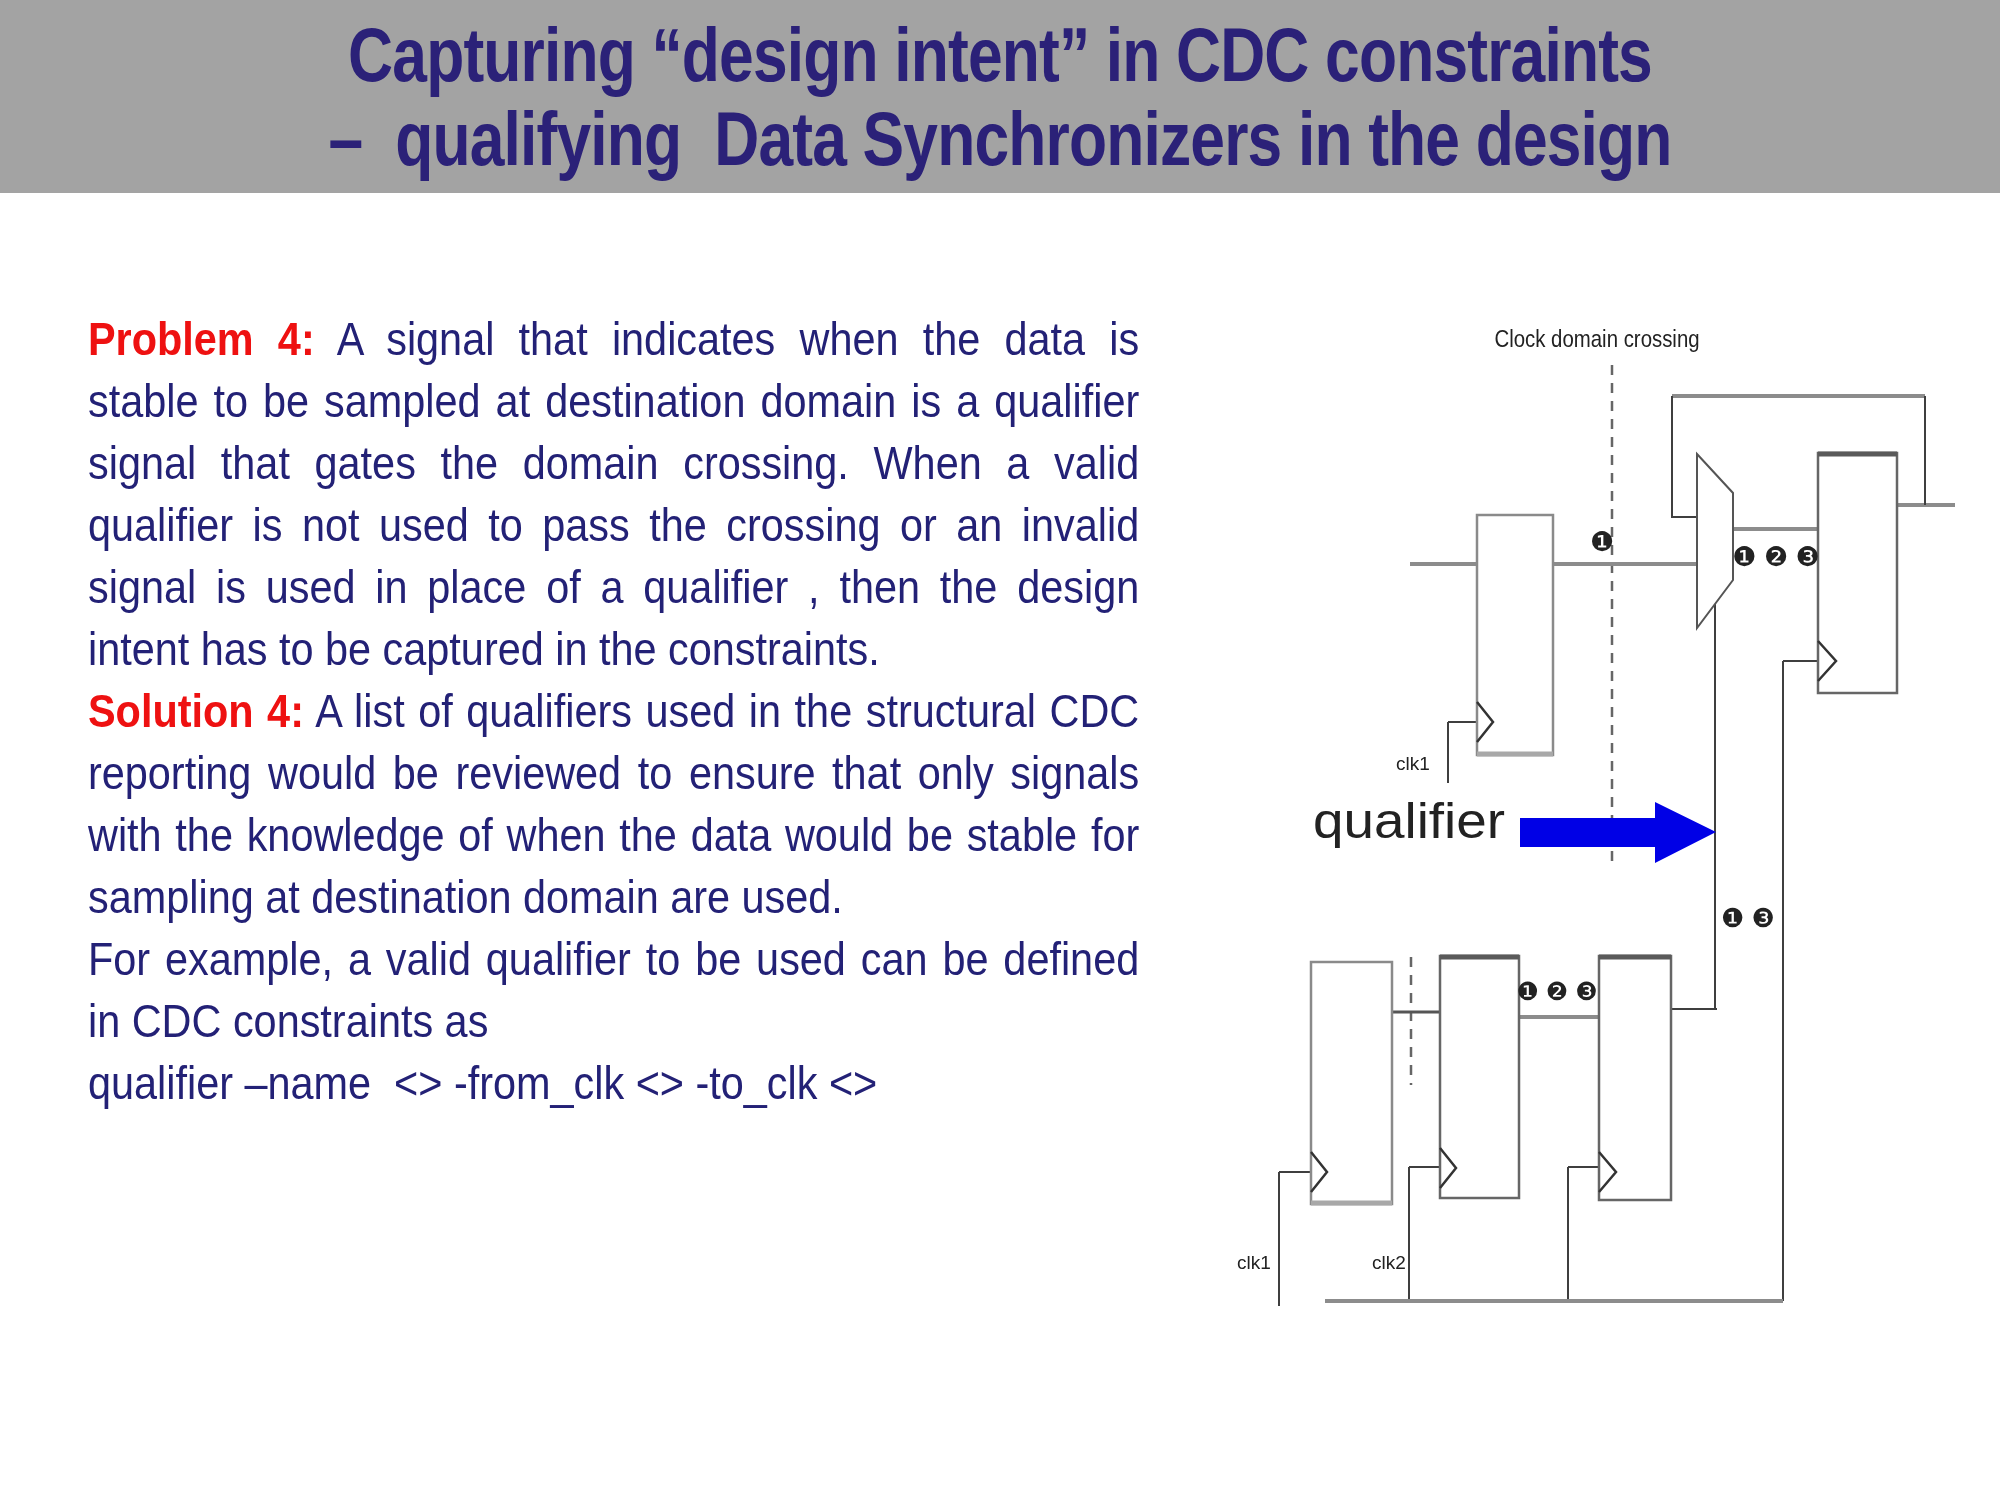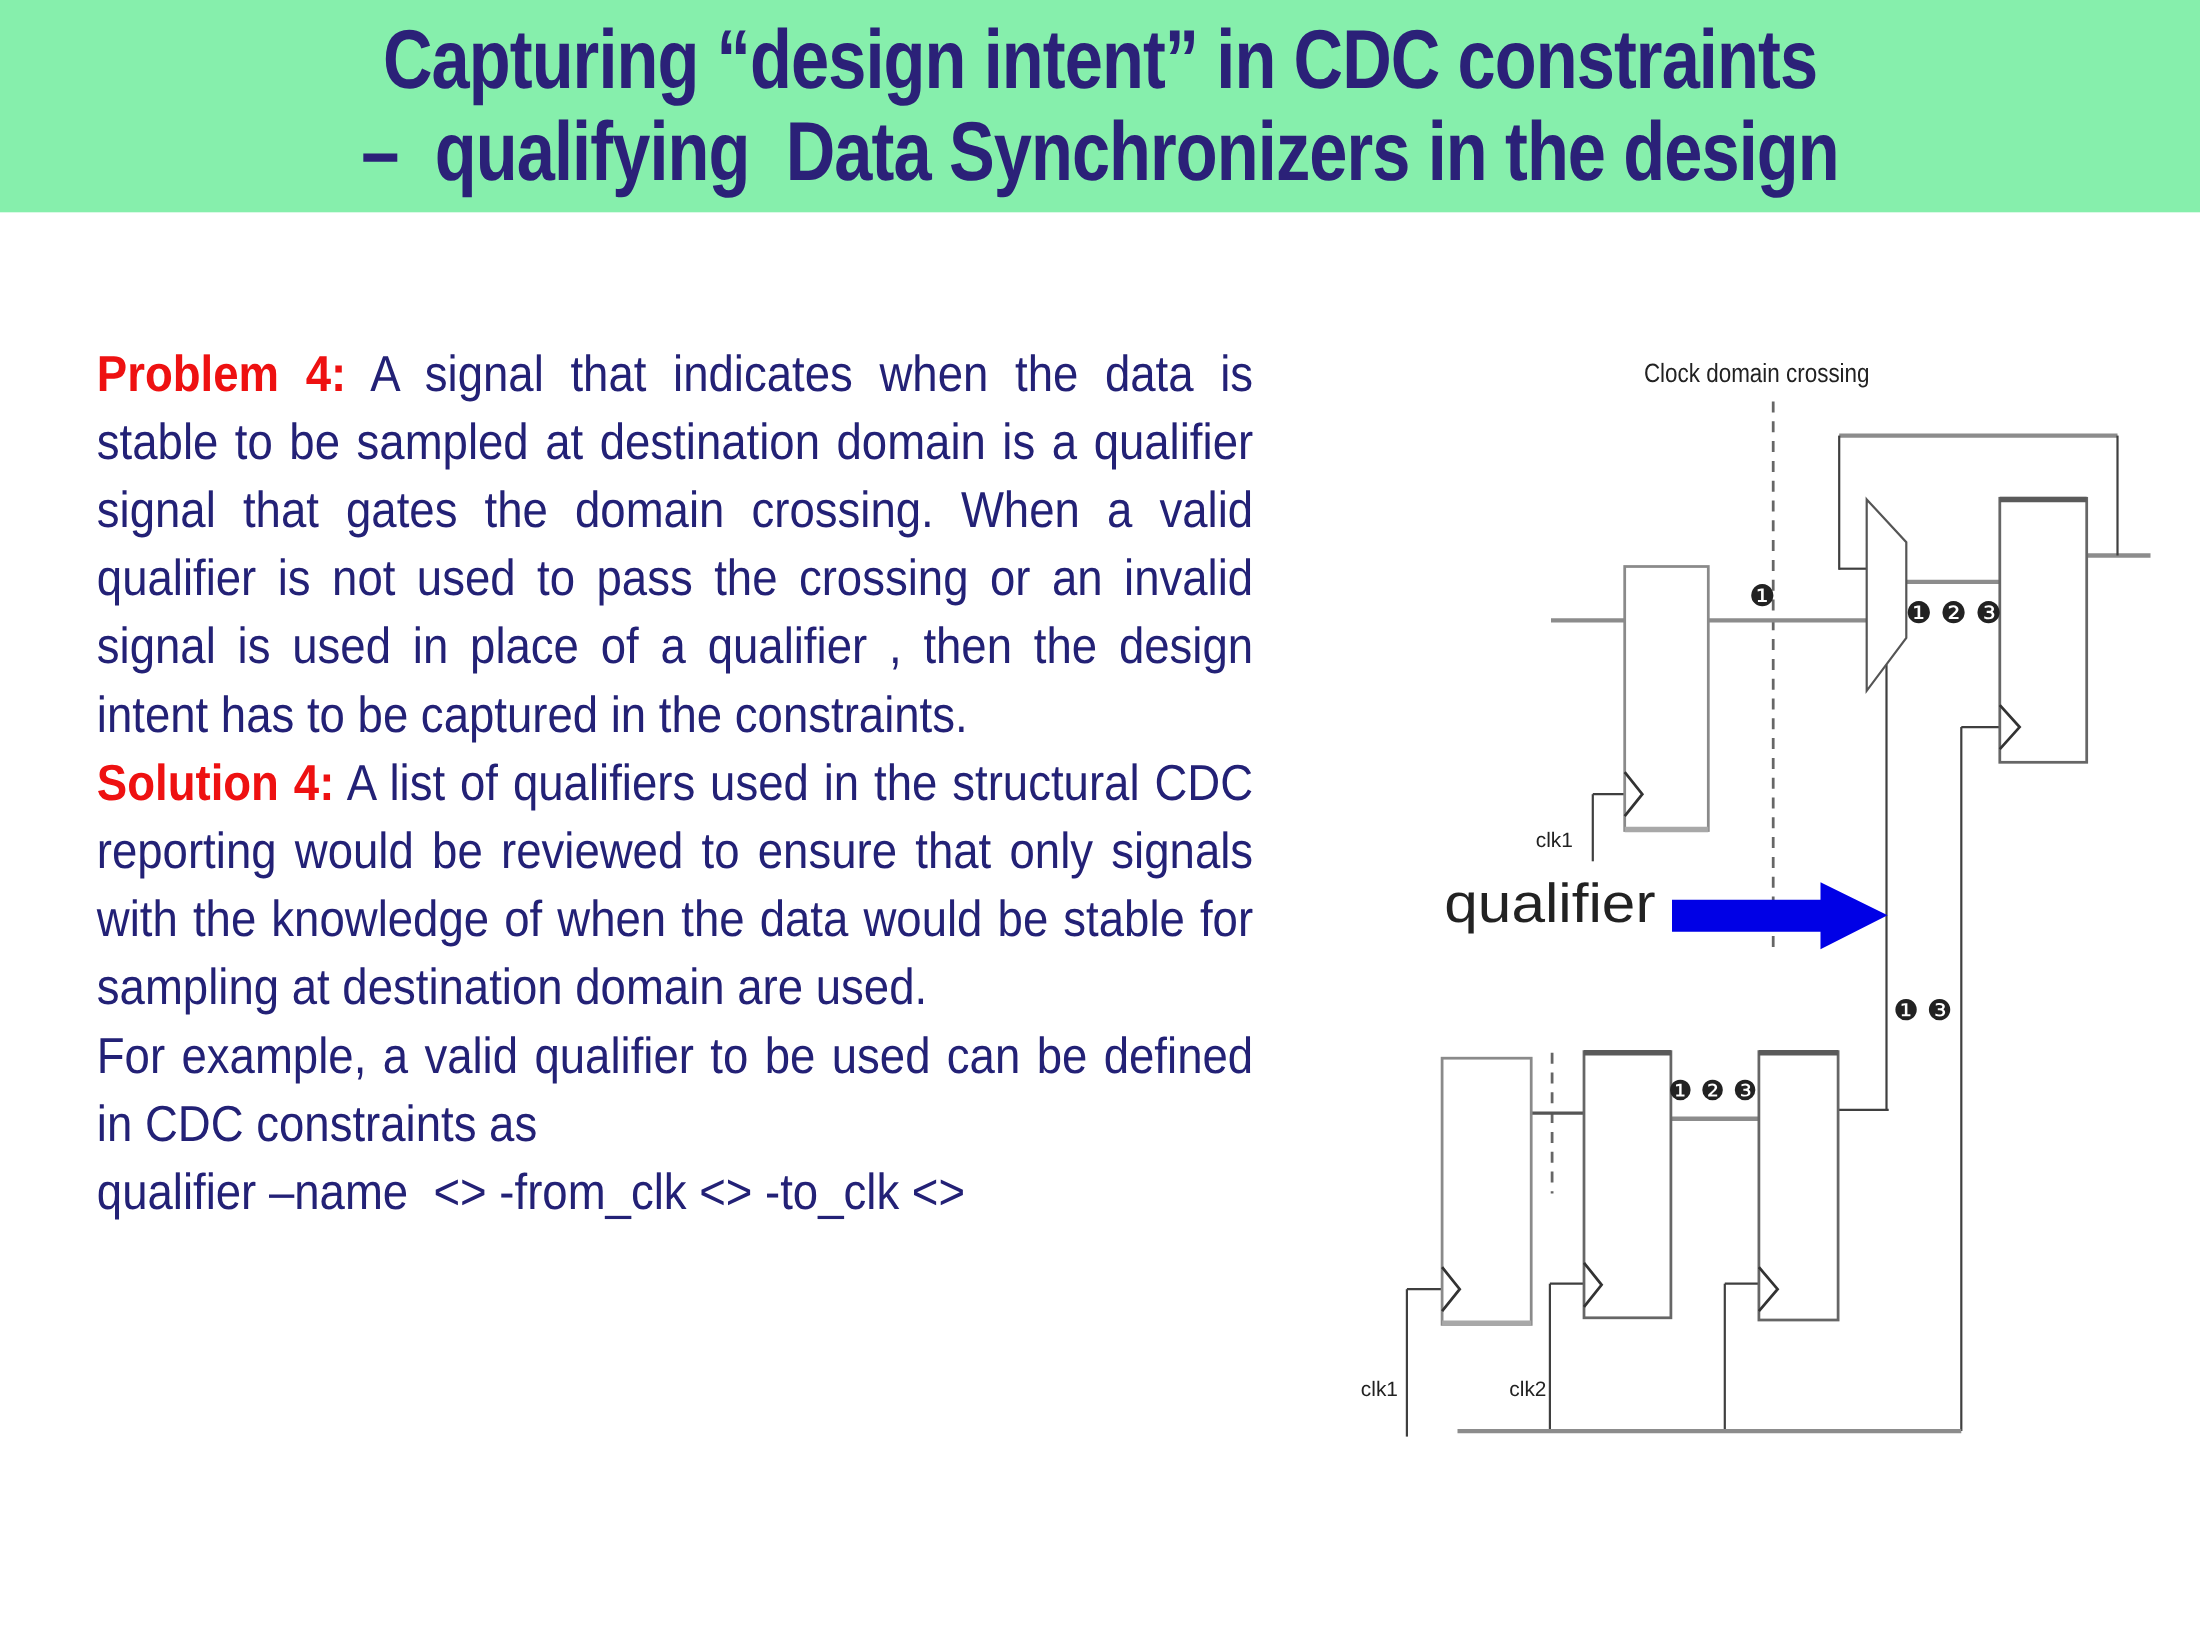--- a/index.html
+++ b/index.html
@@ -3,21 +3,21 @@
 <meta charset="utf-8">
 <style>
   html,body{margin:0;padding:0;}
   body{
     width:2000px;height:1500px;position:relative;background:#ffffff;
     font-family:"Liberation Sans", sans-serif;overflow:hidden;
   }
   
   .banner{
     position:absolute;left:0;top:0;width:2000px;height:193px;
-    background:#86efac;display:flex;flex-direction:column;
+    background:#a3a3a3;display:flex;flex-direction:column;
     align-items:center;justify-content:center;
   }
   .title-line{
     color:#2B2178;font-weight:bold;font-size:76px;line-height:84px;
     transform:scaleX(0.82);transform-origin:50% 50%;
     white-space:pre;letter-spacing:-1px;
   }
   
   .textcol{
     position:absolute;left:88px;top:308px;width:1168px;

